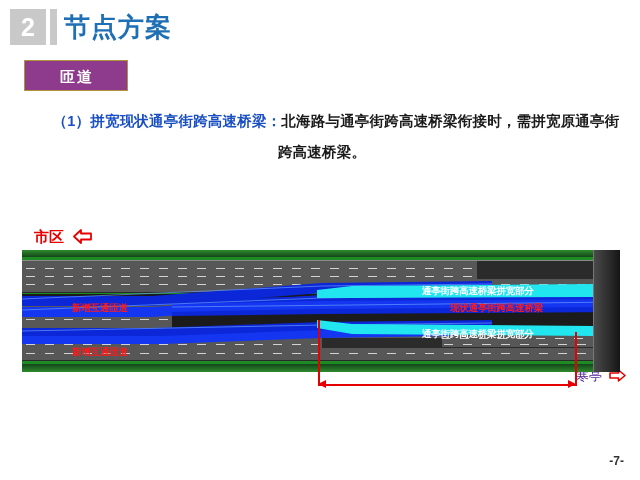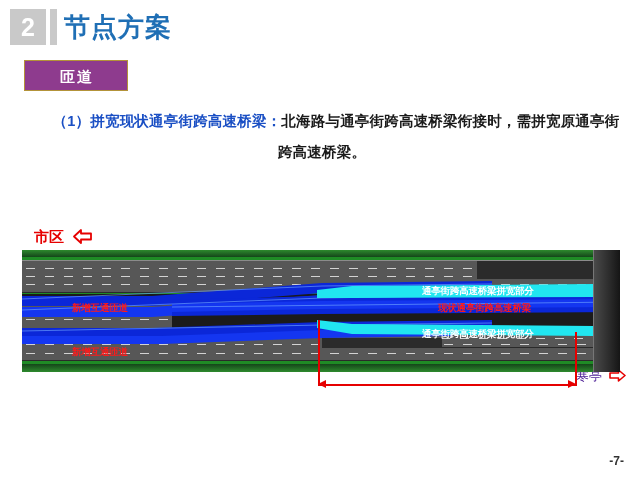--- a/index.html
+++ b/index.html
@@ -302,21 +302,21 @@
 
       <rect x="455" y="11" width="118" height="18" fill="#2b2b2b"></rect>
       <rect x="300" y="88" width="120" height="10" fill="#2b2b2b"></rect>
     </svg>
 
     <div class="right-wall"></div>
 
     <div class="r-label red" style="left:50px;top:52px;">新增互通匝道</div>
     <div class="r-label red" style="left:50px;top:96px;">新增互通匝道</div>
     <div class="r-label white" style="left:400px;top:35px;">通亭街跨高速桥梁拼宽部分</div>
-    <div class="r-label red" style="left:416px;top:52px;">现状通亭街跨高速桥梁</div>
+    <div class="r-label red" style="left:428px;top:52px;">现状通亭街跨高速桥梁</div>
     <div class="r-label white" style="left:400px;top:78px;">通亭街跨高速桥梁拼宽部分</div>
   </div>
 
   <div class="dim-tick" style="left:318px;top:98px;height:66px;"></div>
   <div class="dim-tick" style="left:575px;top:110px;height:54px;"></div>
   <div class="dim-line"></div>
   <div class="dim-arrow l"></div>
   <div class="dim-arrow r"></div>
 </div>
 

